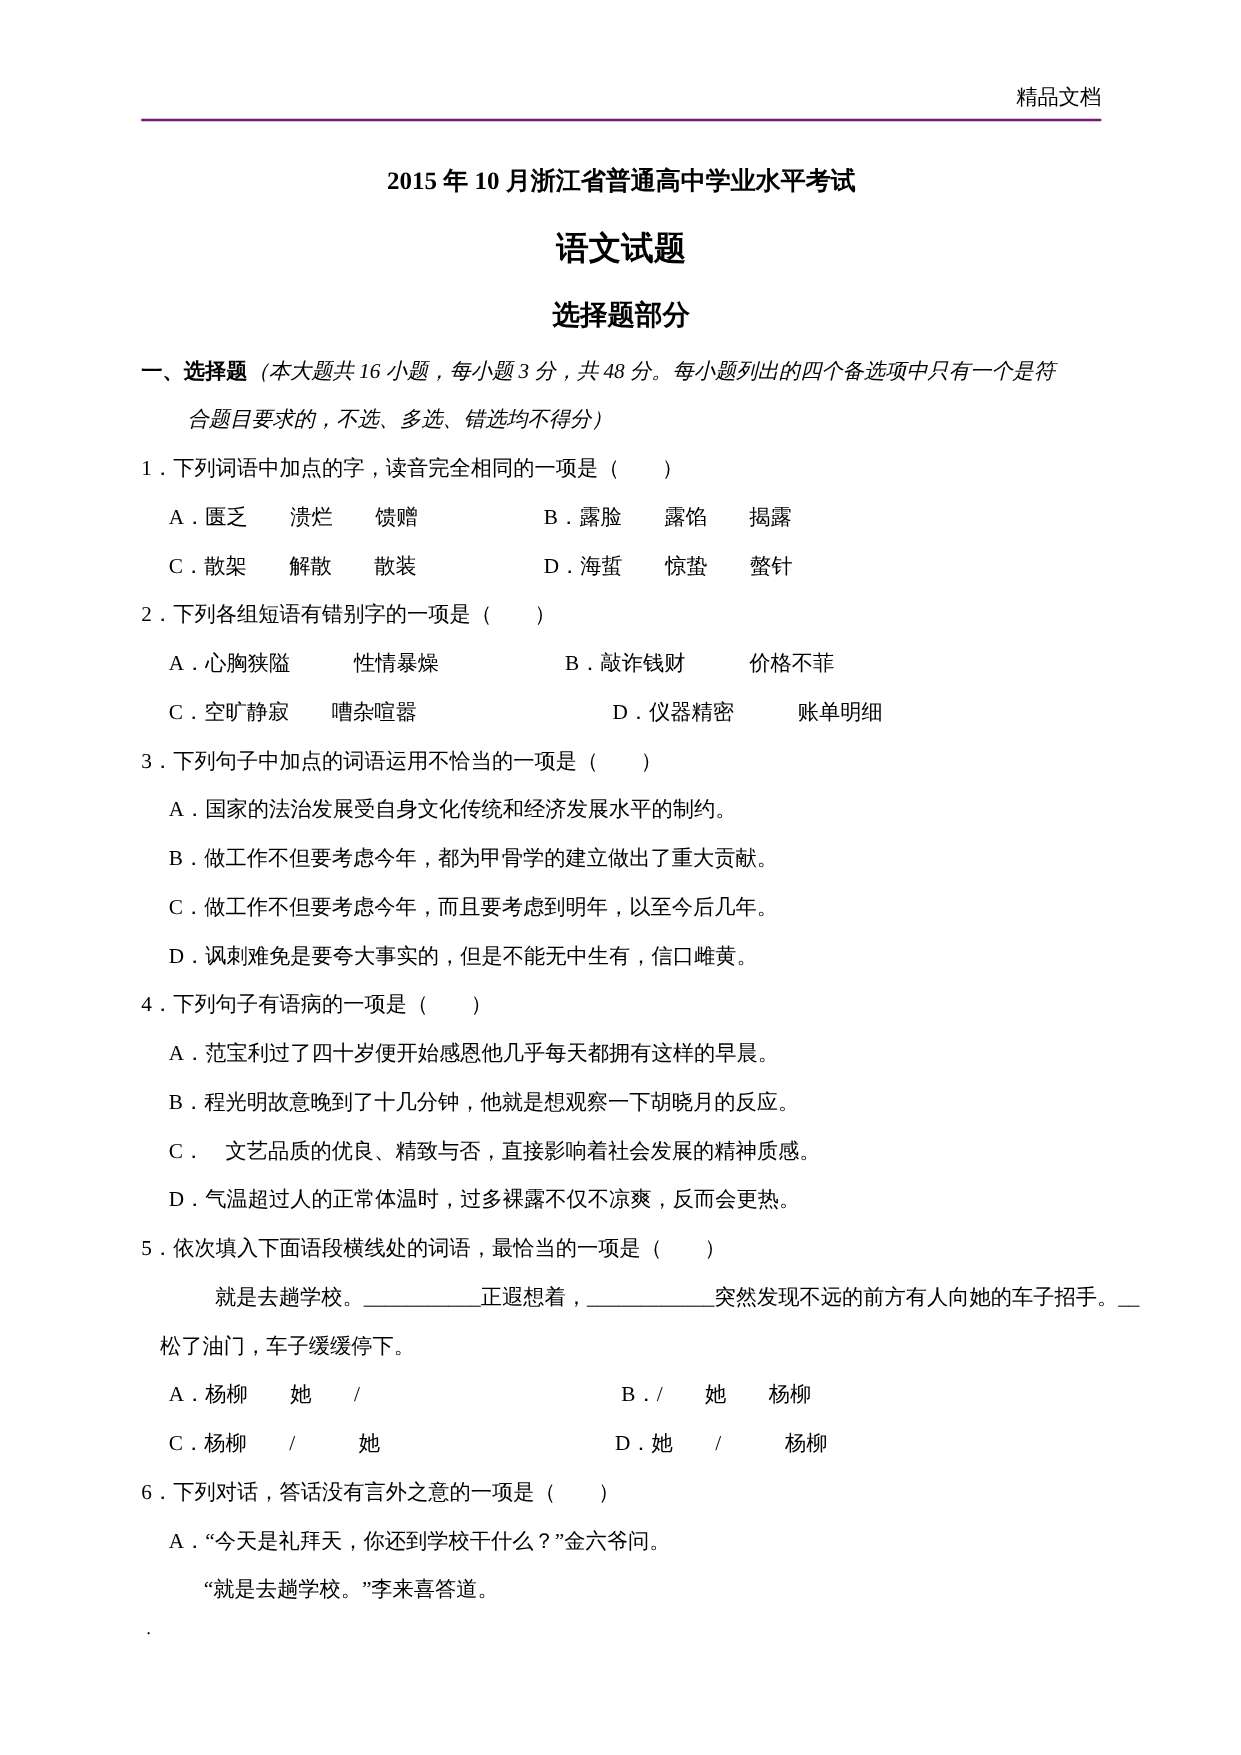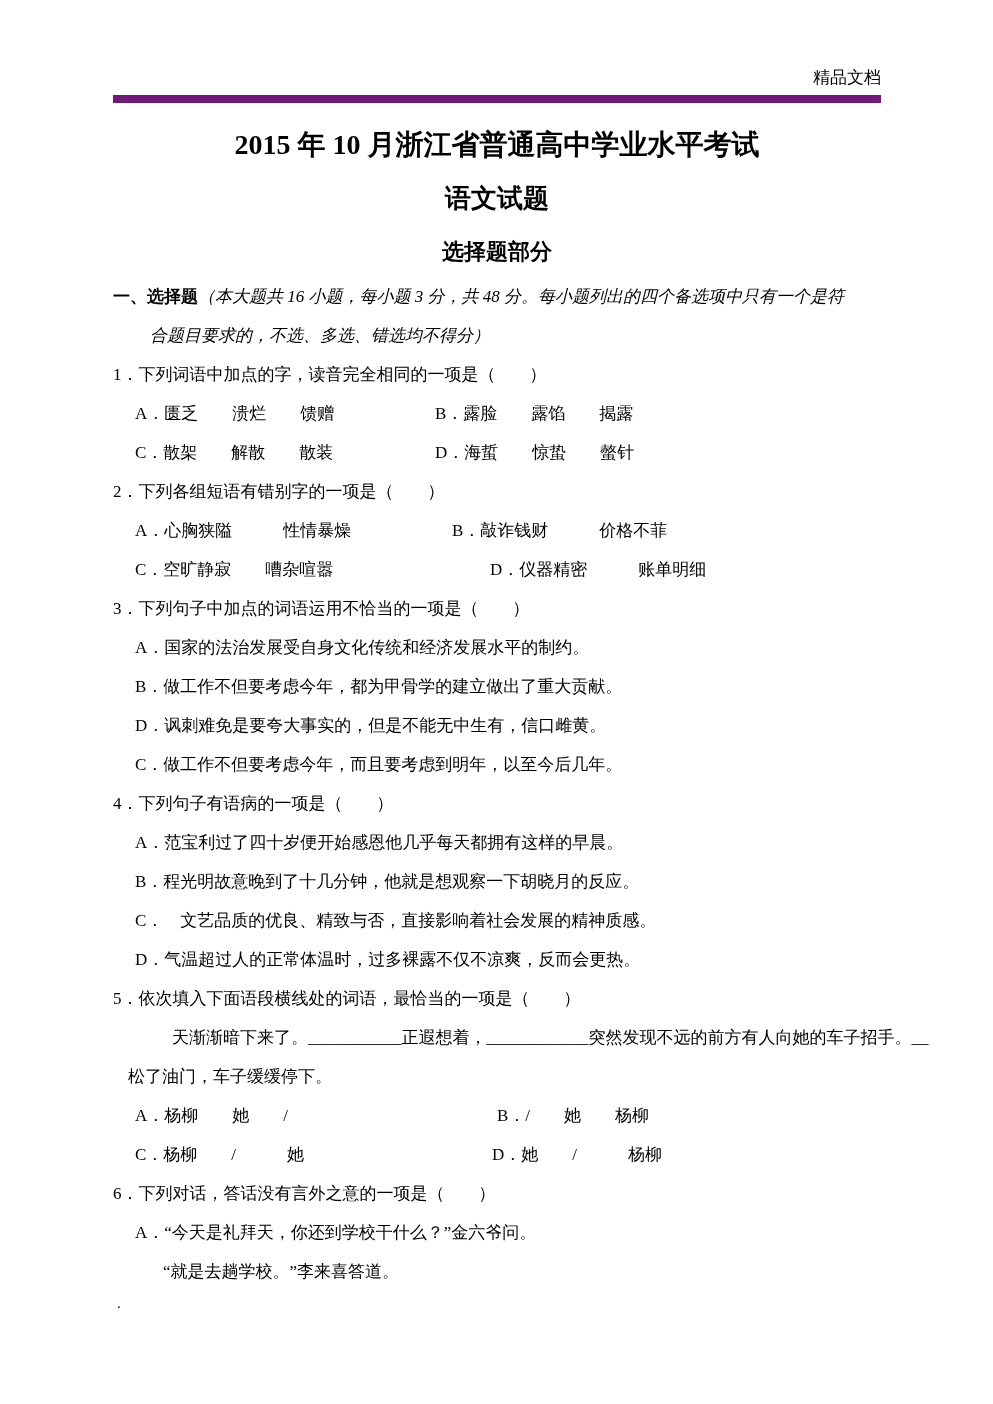--- a/index.html
+++ b/index.html
@@ -9,24 +9,24 @@
     margin:0 auto;
     background:#ffffff;
     color:#000000;
     font-family:"Liberation Serif","DejaVu Serif",serif;
     overflow:hidden;
   }
   .header {
     position:absolute; top:66px; left:113px; width:768px;
     text-align:right; font-size:17px; line-height:24px;
     padding-bottom:5px;
-    border-bottom:8px solid #701a75;
+    border-bottom:2px solid #701a75;
   }
   .h-center { position:absolute; left:113px; width:768px; text-align:center; font-weight:bold; }
-  .title    { top:127px; font-size:28px; line-height:36px; }
+  .title    { top:127px; font-size:20px; line-height:36px; }
   .subject  { top:181px; font-size:26px; line-height:36px; }
   .section  { top:237px; font-size:22px; line-height:30px; }
   .lines { position:absolute; top:277px; left:113px; width:775px; }
   .ln { height:39px; line-height:39px; font-size:17px; white-space:nowrap; }
   .bold { font-weight:bold; }
   .kaiti { font-style:italic; }
   .opt { padding-left:22px; }
   .indent37 { padding-left:37px; }
   .indent59 { padding-left:59px; }
   .indent15 { padding-left:15px; }
@@ -73,31 +73,31 @@
         <span>B．敲诈钱财　　　价格不菲</span>
       </div>
     <div class="ln opt cols">
         <span class="w355">C．空旷静寂　　嘈杂喧嚣</span>
         <span>D．仪器精密　　　账单明细</span>
       </div>
 
     <div class="ln">3．下列句子中加点的词语运用不恰当的一项是（　　）</div>
     <div class="ln opt">A．国家的法治发展受自身文化传统和经济发展水平的制约。</div>
     <div class="ln opt">B．做工作不但要考虑今年，都为甲骨学的建立做出了重大贡献。</div>
+    <div class="ln opt">C．做工作不但要考虑今年，而且要考虑到明年，以至今后几年。</div>
     <div class="ln opt">D．讽刺难免是要夸大事实的，但是不能无中生有，信口雌黄。</div>
-    <div class="ln opt">C．做工作不但要考虑今年，而且要考虑到明年，以至今后几年。</div>
 
     <div class="ln">4．下列句子有语病的一项是（　　）</div>
     <div class="ln opt">A．范宝利过了四十岁便开始感恩他几乎每天都拥有这样的早晨。</div>
     <div class="ln opt">B．程光明故意晚到了十几分钟，他就是想观察一下胡晓月的反应。</div>
     <div class="ln opt">C．　文艺品质的优良、精致与否，直接影响着社会发展的精神质感。</div>
     <div class="ln opt">D．气温超过人的正常体温时，过多裸露不仅不凉爽，反而会更热。</div>
 
     <div class="ln">5．依次填入下面语段横线处的词语，最恰当的一项是（　　）</div>
-    <div class="ln indent59">天渐渐暗下来了。___________正遐想着，____________突然发现不远的前方有人向她的车子招手。__</div>
+    <div class="ln indent59">就是去趟学校。___________正遐想着，____________突然发现不远的前方有人向她的车子招手。__</div>
     <div class="ln indent15">松了油门，车子缓缓停下。</div>
     <div class="ln opt cols">
         <span class="w362">A．杨柳　　她　　/</span>
         <span>B．/　　她　　杨柳</span>
       </div>
     <div class="ln opt cols">
         <span class="w357">C．杨柳　　/　　　她</span>
         <span>D．她　　/　　　杨柳</span>
       </div>
 

